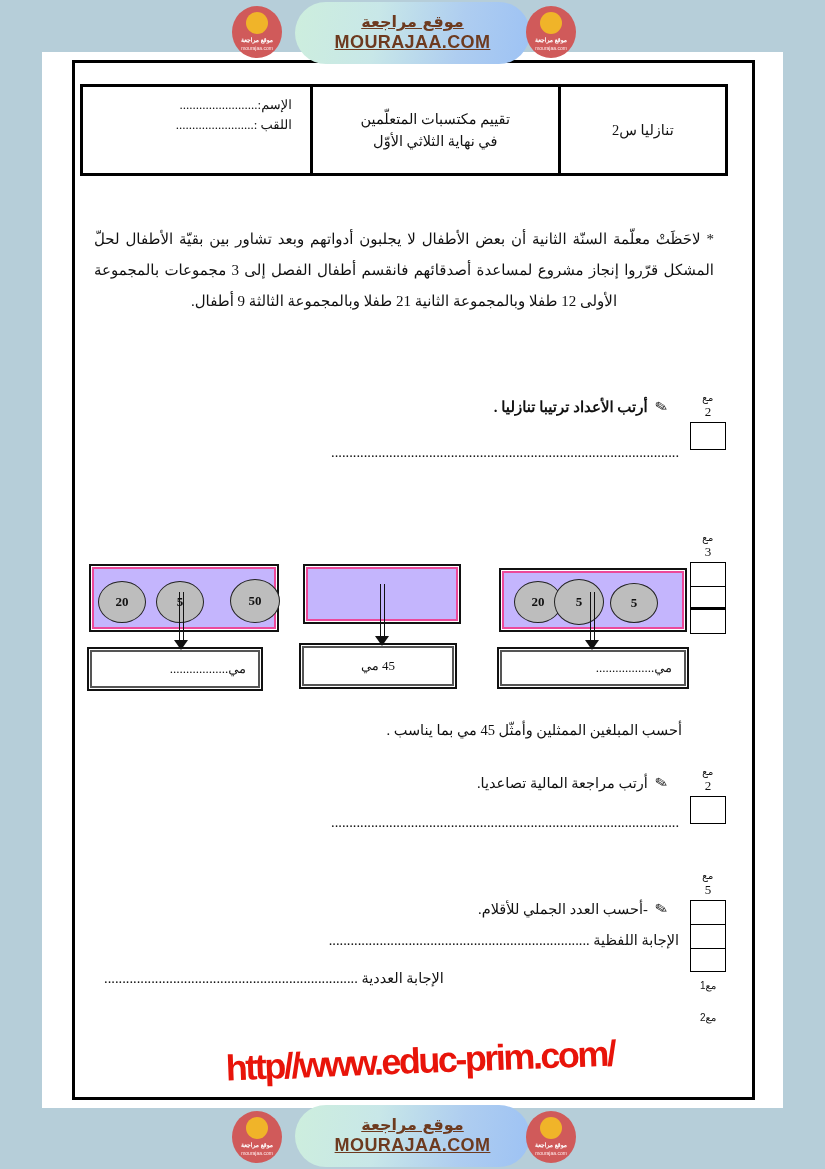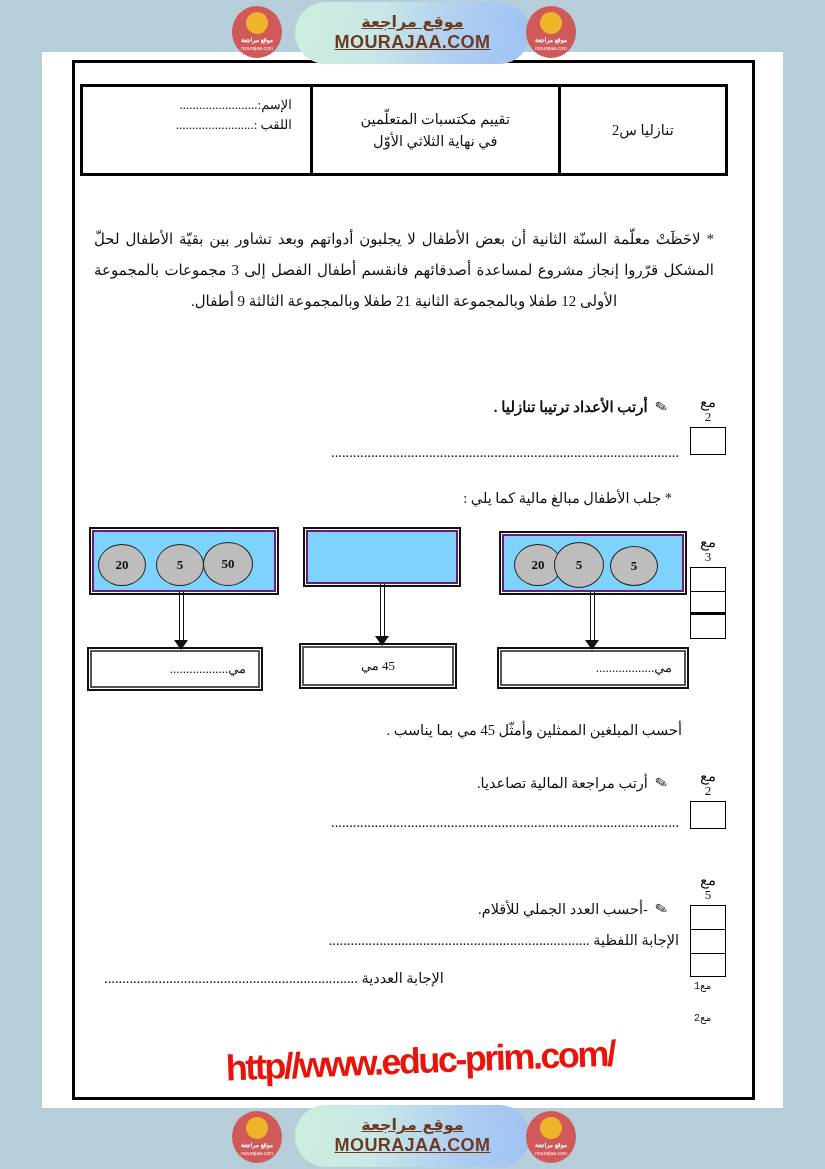--- a/index.html
+++ b/index.html
@@ -162,22 +162,22 @@
     margin: 0 4px;
   }
 
   
   .score {
     position: absolute;
     text-align: center;
     font-family: "Liberation Serif", serif;
   }
   .score .lbl {
-    font-size: 15px; direction: rtl; color: #111; line-height: 1;
-    font-family: Liberation Sans, sans-serif;
+    font-size: 10px; direction: rtl; color: #111; line-height: 1;
+    font-family: Liberation Mono, monospace;
   }
   .score .num { font-size: 13px; color: #111; line-height: 1.2; }
   .score-box {
     width: 36px; height: 28px;
     border: 1.6px solid #000;
     margin: 2px auto 0;
     background: #fff;
   }
   .score-stack { width: 36px; margin: 2px auto 0; }
   .score-stack .cell {
@@ -185,31 +185,33 @@
     border: 1.6px solid #000;
     border-bottom: none; background: #fff;
   }
   .score-stack .cell.last { border-bottom: 1.6px solid #000; }
   .score-stack .cell.thick-bottom { border-bottom: 3.5px solid #000; }
   .score-stack .cell.no-top { border-top: none; }
 
   .mini-lbl {
     position: absolute;
     font-size: 10px; direction: rtl; color: #111;
-    font-family: Liberation Mono, monospace;
+    font-family: Liberation Sans, sans-serif;
     white-space: nowrap;
+    margin-left: 6px;
   }
 
   
   .coin-group { position: absolute; }
   .coin-box {
-    border: 2px solid #701a75;
+    border: 2px solid #ec4899;
     outline: 2px solid #111; outline-offset: 1px;
-    background: #7dd3fc;
+    background: #c4b5fd;
     position: relative;
+    margin-top: 37px;
   }
   .coin {
     position: absolute;
     background: #bdbdbd;
     border: 1.6px solid #222;
     border-radius: 50%;
     display: flex; align-items: center; justify-content: center;
     font-weight: bold; font-size: 13px; color: #111;
     font-family: "Liberation Serif", serif;
   }
@@ -313,23 +315,20 @@
   <div class="score" style="left:648px; top:342px;">
     <div class="lbl">مع</div>
     <div class="num">2</div>
     <div class="score-box"></div>
   </div>
 
   <div class="line-ar" style="left:62px; top:392px; width:575px; text-align:right; overflow:hidden; white-space:nowrap;">
     <span>................................................................................................</span>
   </div>
 
-  <div class="line-ar" style="left:330px; top:438px; width:300px; text-align:right;">
-    <span>* جلب الأطفال مبالغ مالية كما يلي :</span>
-  </div>
 
   <div class="score" style="left:648px; top:482px;">
     <div class="lbl">مع</div>
     <div class="num">3</div>
     <div class="score-stack">
       <div class="cell"></div>
       <div class="cell thick-bottom"></div>
       <div class="cell no-top last"></div>
     </div>
   </div>
@@ -353,21 +352,21 @@
     <div class="arrow-head" style="position:absolute; left:333px; top:584px;"></div>
     <div class="ans-box" style="left:260px; top:594px; width:152px; height:40px;">
       <span>45 مي</span>
     </div>
   </div>
 
   <div class="coin-group">
     <div class="coin-box" style="position:absolute; left:50px; top:478px; width:184px; height:62px;">
       <div class="coin" style="left:4px; top:12px; width:48px; height:42px;">20</div>
       <div class="coin" style="left:62px; top:12px; width:48px; height:42px;">5</div>
-      <div class="coin" style="left:109px; top:10px; width:50px; height:44px;">50</div>
+      <div class="coin" style="left:136px; top:10px; width:50px; height:44px;">50</div>
     </div>
     <div class="arrow-stem" style="position:absolute; left:137px; top:540px; height:50px;"></div>
     <div class="arrow-head" style="position:absolute; left:132px; top:588px;"></div>
     <div class="ans-box left-align" style="left:48px; top:598px; width:170px; height:38px;">
       <span>مي..................</span>
     </div>
   </div>
 
   <div class="line-ar" style="left:270px; top:670px; width:370px; text-align:right;">
     <span>أحسب المبلغين الممثلين وأمثّل 45 مي بما يناسب .</span>

